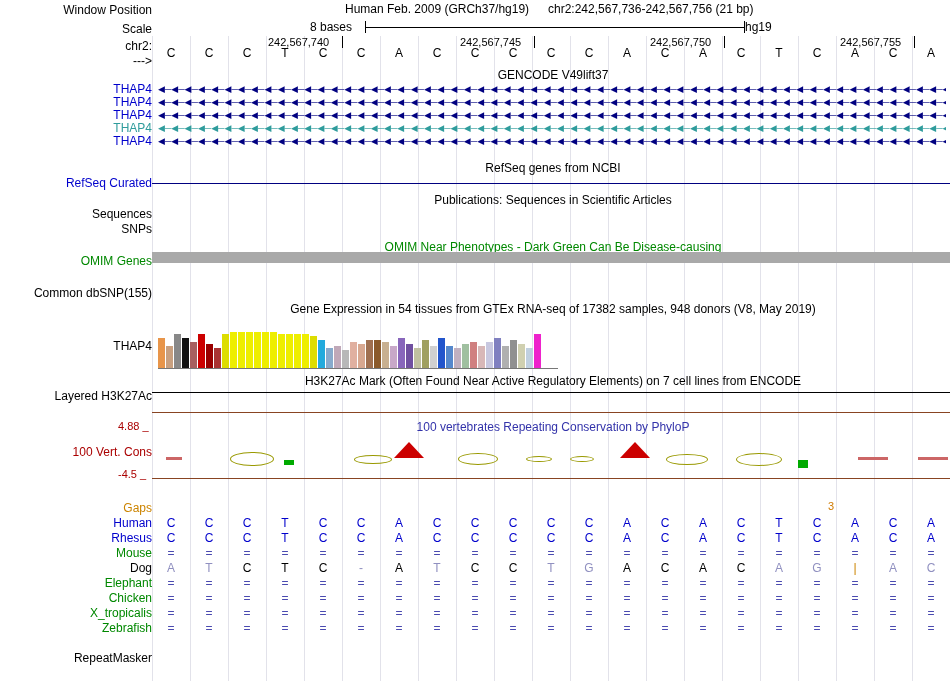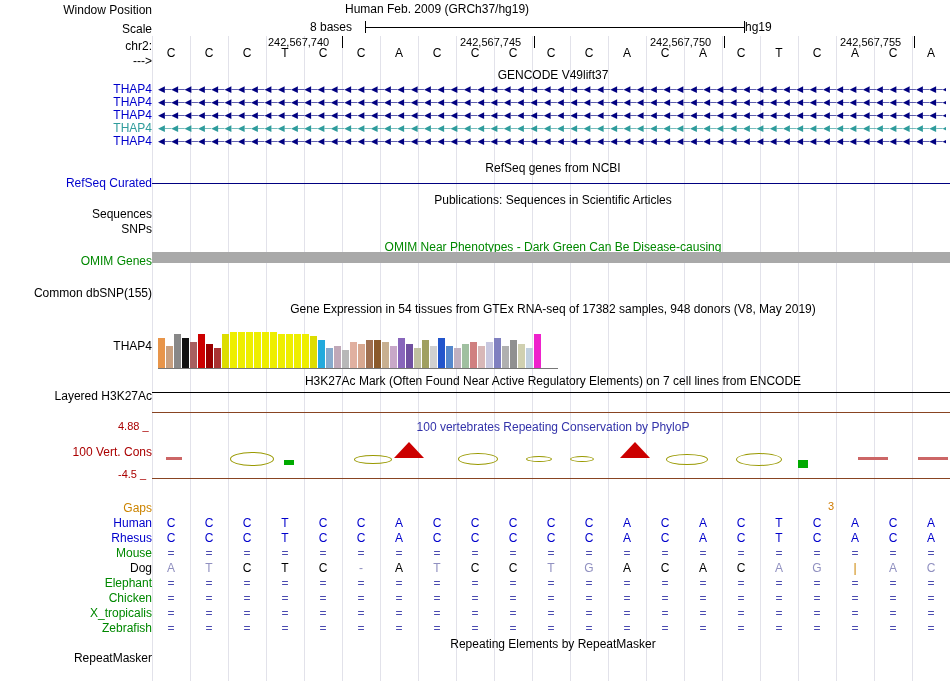--- a/index.html
+++ b/index.html
@@ -134,20 +134,21 @@
       <div class="g" style="left: 722px;"></div>
       <div class="g" style="left: 760px;"></div>
     </div>
 
   <div class="label-col" style="top:3px;">Window Position</div>
   <div class="label-col" style="top:22px;text-align:right;">Scale</div>
   <div class="label-col" style="top:39px;">chr2:</div>
   <div class="label-col" style="top:54px;">---&gt;</div>
 
   <div class="hdr-line" style="left:345px; top:2px;">Human Feb. 2009 (GRCh37/hg19)</div>
+  <div class="hdr-line" style="left:548px; top:2px;">chr2:242,567,736-242,567,756 (21 bp)</div>
 
   <div class="hdr-line" style="left:310px; top:20px;">8 bases</div>
   <div class="hdr-line" style="left:745px; top:20px;">hg19</div>
   <div style="position:absolute; left:365px; top:27px; width:380px; height:1px; background:#000;"></div>
   <div style="position:absolute; left:365px; top:21px; width:1px; height:12px; background:#000;"></div>
   <div style="position:absolute; left:744px; top:21px; width:1px; height:12px; background:#000;"></div>
 
   <div id="ruler">
       <div class="ruler-num" style="left: 268px; top: 36px;">242,567,740</div>
       <div style="position: absolute; left: 342px; top: 36px; width: 1px; height: 12px; background: rgb(0, 0, 0);"></div>
@@ -490,16 +491,15 @@
         <span class="base" style="left: 541px; top: 0px; color: rgb(74, 74, 176);">=</span>
         <span class="base" style="left: 579px; top: 0px; color: rgb(74, 74, 176);">=</span>
         <span class="base" style="left: 617px; top: 0px; color: rgb(74, 74, 176);">=</span>
         <span class="base" style="left: 655px; top: 0px; color: rgb(74, 74, 176);">=</span>
         <span class="base" style="left: 693px; top: 0px; color: rgb(74, 74, 176);">=</span>
         <span class="base" style="left: 731px; top: 0px; color: rgb(74, 74, 176);">=</span>
         <span class="base" style="left: 769px; top: 0px; color: rgb(74, 74, 176);">=</span>
       </div>
     </div>
 
-  <div class="centered" style="top:637px;">Repeating Elements by RepeatMasker</div>
   <div class="label-col" style="top:651px;">RepeatMasker</div>
 
 </div>
 
 </body></html>

